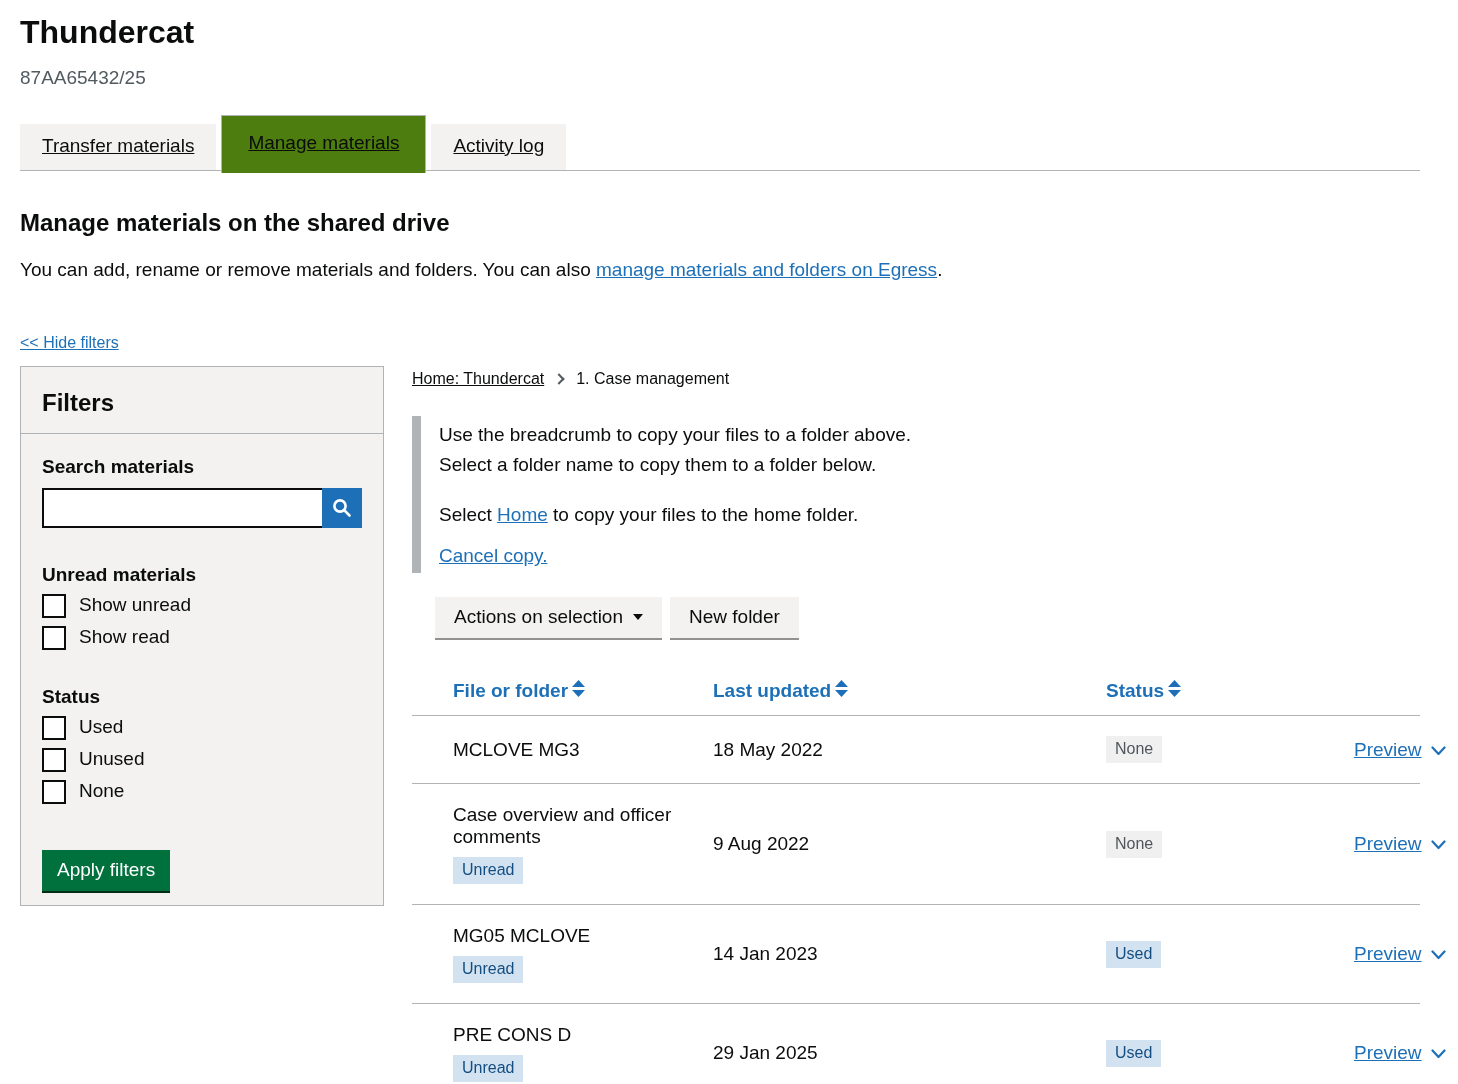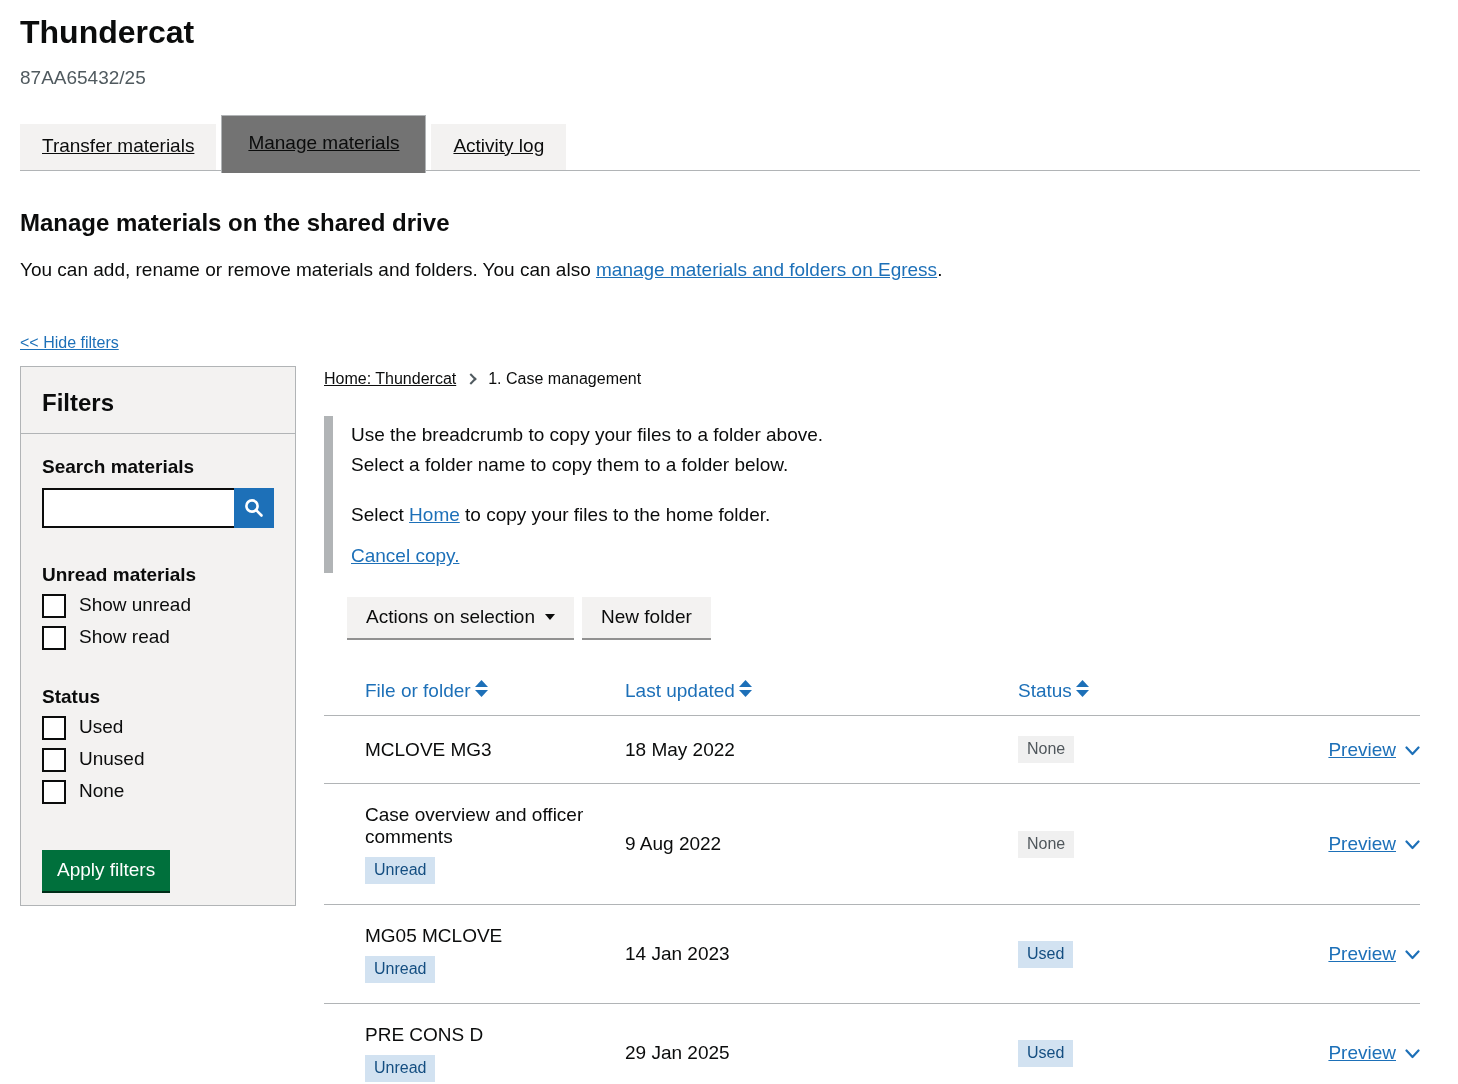--- a/index.html
+++ b/index.html
@@ -27,35 +27,35 @@
   .case-title{font-size:32px;font-weight:bold;margin:0;line-height:1.15;}
   .case-ref{font-size:19px;color:var(--secondary);margin-top:16px;}
 
   
   .tabs{display:flex;align-items:flex-end;border-bottom:1px solid var(--border);margin-top:26px;text-align:center;}
   .tab{
     background:var(--panel);padding:11px 22px 13px;margin-right:5px;font-size:19px;
     color:var(--text);text-decoration:underline;cursor:pointer;white-space:nowrap;
   }
   .tab.active{
-    background:#737373;border:1px solid var(--border);border-bottom:none;
+    background:#4d7c0f;border:1px solid var(--border);border-bottom:none;
     padding:16px 26px 19px;margin-bottom:-3px;position:relative;z-index:2;
   }
 
   
   .section-heading{font-size:24px;font-weight:bold;margin:38px 0 0;}
   .intro{font-size:19px;margin-top:20px;line-height:1.4;}
   a.link{color:var(--link);text-decoration:underline;cursor:pointer;}
   .hide-filters{display:inline-block;margin-top:32px;font-size:16px;}
 
   
   .layout{display:flex;margin-top:14px;align-items:flex-start;}
 
   
-  .filters{width:276px;flex-shrink:0;background:var(--panel);border:1px solid var(--border);}
+  .filters{width:364px;flex-shrink:0;background:var(--panel);border:1px solid var(--border);}
   .filters-header{padding:22px 21px 16px;}
   .filters-title{font-size:24px;font-weight:bold;margin:0;}
   .filters-divider{border:none;border-top:1px solid var(--border);margin:0;}
   .filters-body{padding:22px 21px 14px;}
   .filter-label{font-size:19px;font-weight:bold;display:block;}
   .search-row{display:flex;margin-top:10px;}
   .search-input{flex:1;min-width:0;height:40px;border:2px solid var(--text);border-right:none;padding:0 8px;font-size:19px;background:#fff;}
   .search-btn{width:40px;height:40px;border:none;background:var(--link);display:flex;align-items:center;justify-content:center;cursor:pointer;padding:0;}
   .group-label{margin-top:36px;}
   .checkbox-row{display:flex;margin-top:8px;cursor:pointer;}
@@ -92,21 +92,21 @@
     font-family:inherit;
   }
   .caret-down{width:0;height:0;border-left:5px solid transparent;border-right:5px solid transparent;border-top:6px solid var(--text);margin-left:10px;}
 
   
   table.materials{width:100%;border-collapse:collapse;margin-top:28px;table-layout:fixed;}
   th{border-bottom:1px solid var(--border);text-align:left;padding:14px 0 13px;vertical-align:middle;}
   th.col-name{width:301px;padding-left:41px;}
   th.col-date{width:393px;}
   th.col-status{width:248px;}
-  .sort-link{color:var(--link);font-size:19px;font-weight:normal;text-decoration:none;display:inline-flex;align-items:center;gap:4px;cursor:pointer;}
+  .sort-link{color:var(--link);font-size:19px;font-weight:bold;text-decoration:none;display:inline-flex;align-items:center;gap:4px;cursor:pointer;}
   .sort-icon{flex-shrink:0;}
   td{border-bottom:1px solid var(--border);vertical-align:middle;font-size:19px;padding:20px 0;}
   td.cell-name{padding-left:41px;}
   td.cell-preview{text-align:right;padding-right:0;}
   .file-name{font-size:19px;}
   .badge-wrap{margin-top:9px;}
   .tag{display:inline-block;font-size:16px;line-height:1;padding:5px 9px 6px;}
   .tag-unread,.tag-blue{background:var(--tag-blue-bg);color:var(--tag-blue-text);}
   .tag-grey{background:var(--tag-grey-bg);color:var(--tag-grey-text);}
   .preview-link{color:var(--link);font-size:19px;text-decoration:underline;display:inline-flex;gap:9px;cursor:pointer;}

